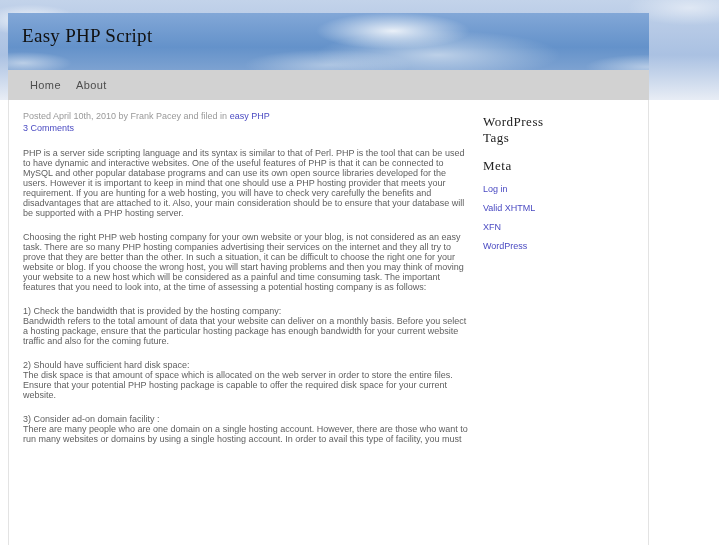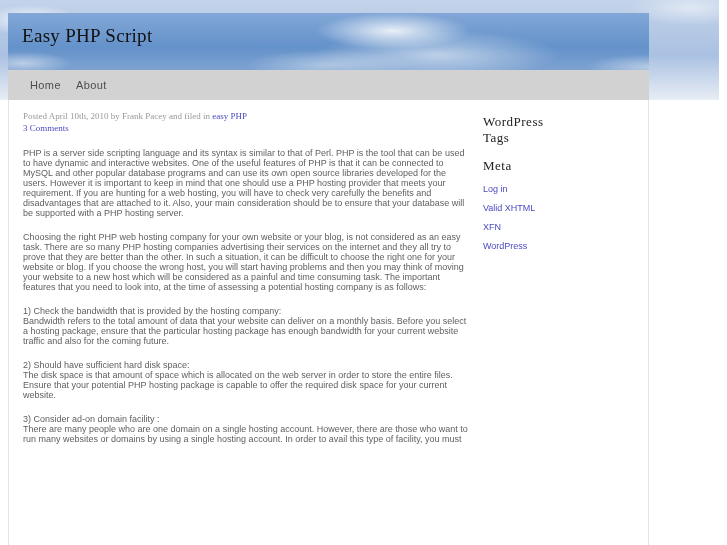--- a/index.html
+++ b/index.html
@@ -61,21 +61,21 @@
     border-left: 1px solid #e3e3e3;
     border-right: 1px solid #e3e3e3;
     display: flex;
   }
   .main-col {
     width: 462px; flex: 0 0 462px;
     padding: 10px 0 0 14px;
   }
   .post-meta {
     font-size: 9px; line-height: 12px;
-    color: #999999; margin-bottom: 14px; font-family: Liberation Serif, serif;
+    color: #999999; margin-bottom: 14px;
   }
   .para {
     font-size: 9px; line-height: 10px;
     color: #5f5f5f;
     white-space: pre-line;
     margin-bottom: 14px;
   }
   a.link, .sidebar a {
     color: #4a4ac2; text-decoration: none; cursor: pointer;
   }

